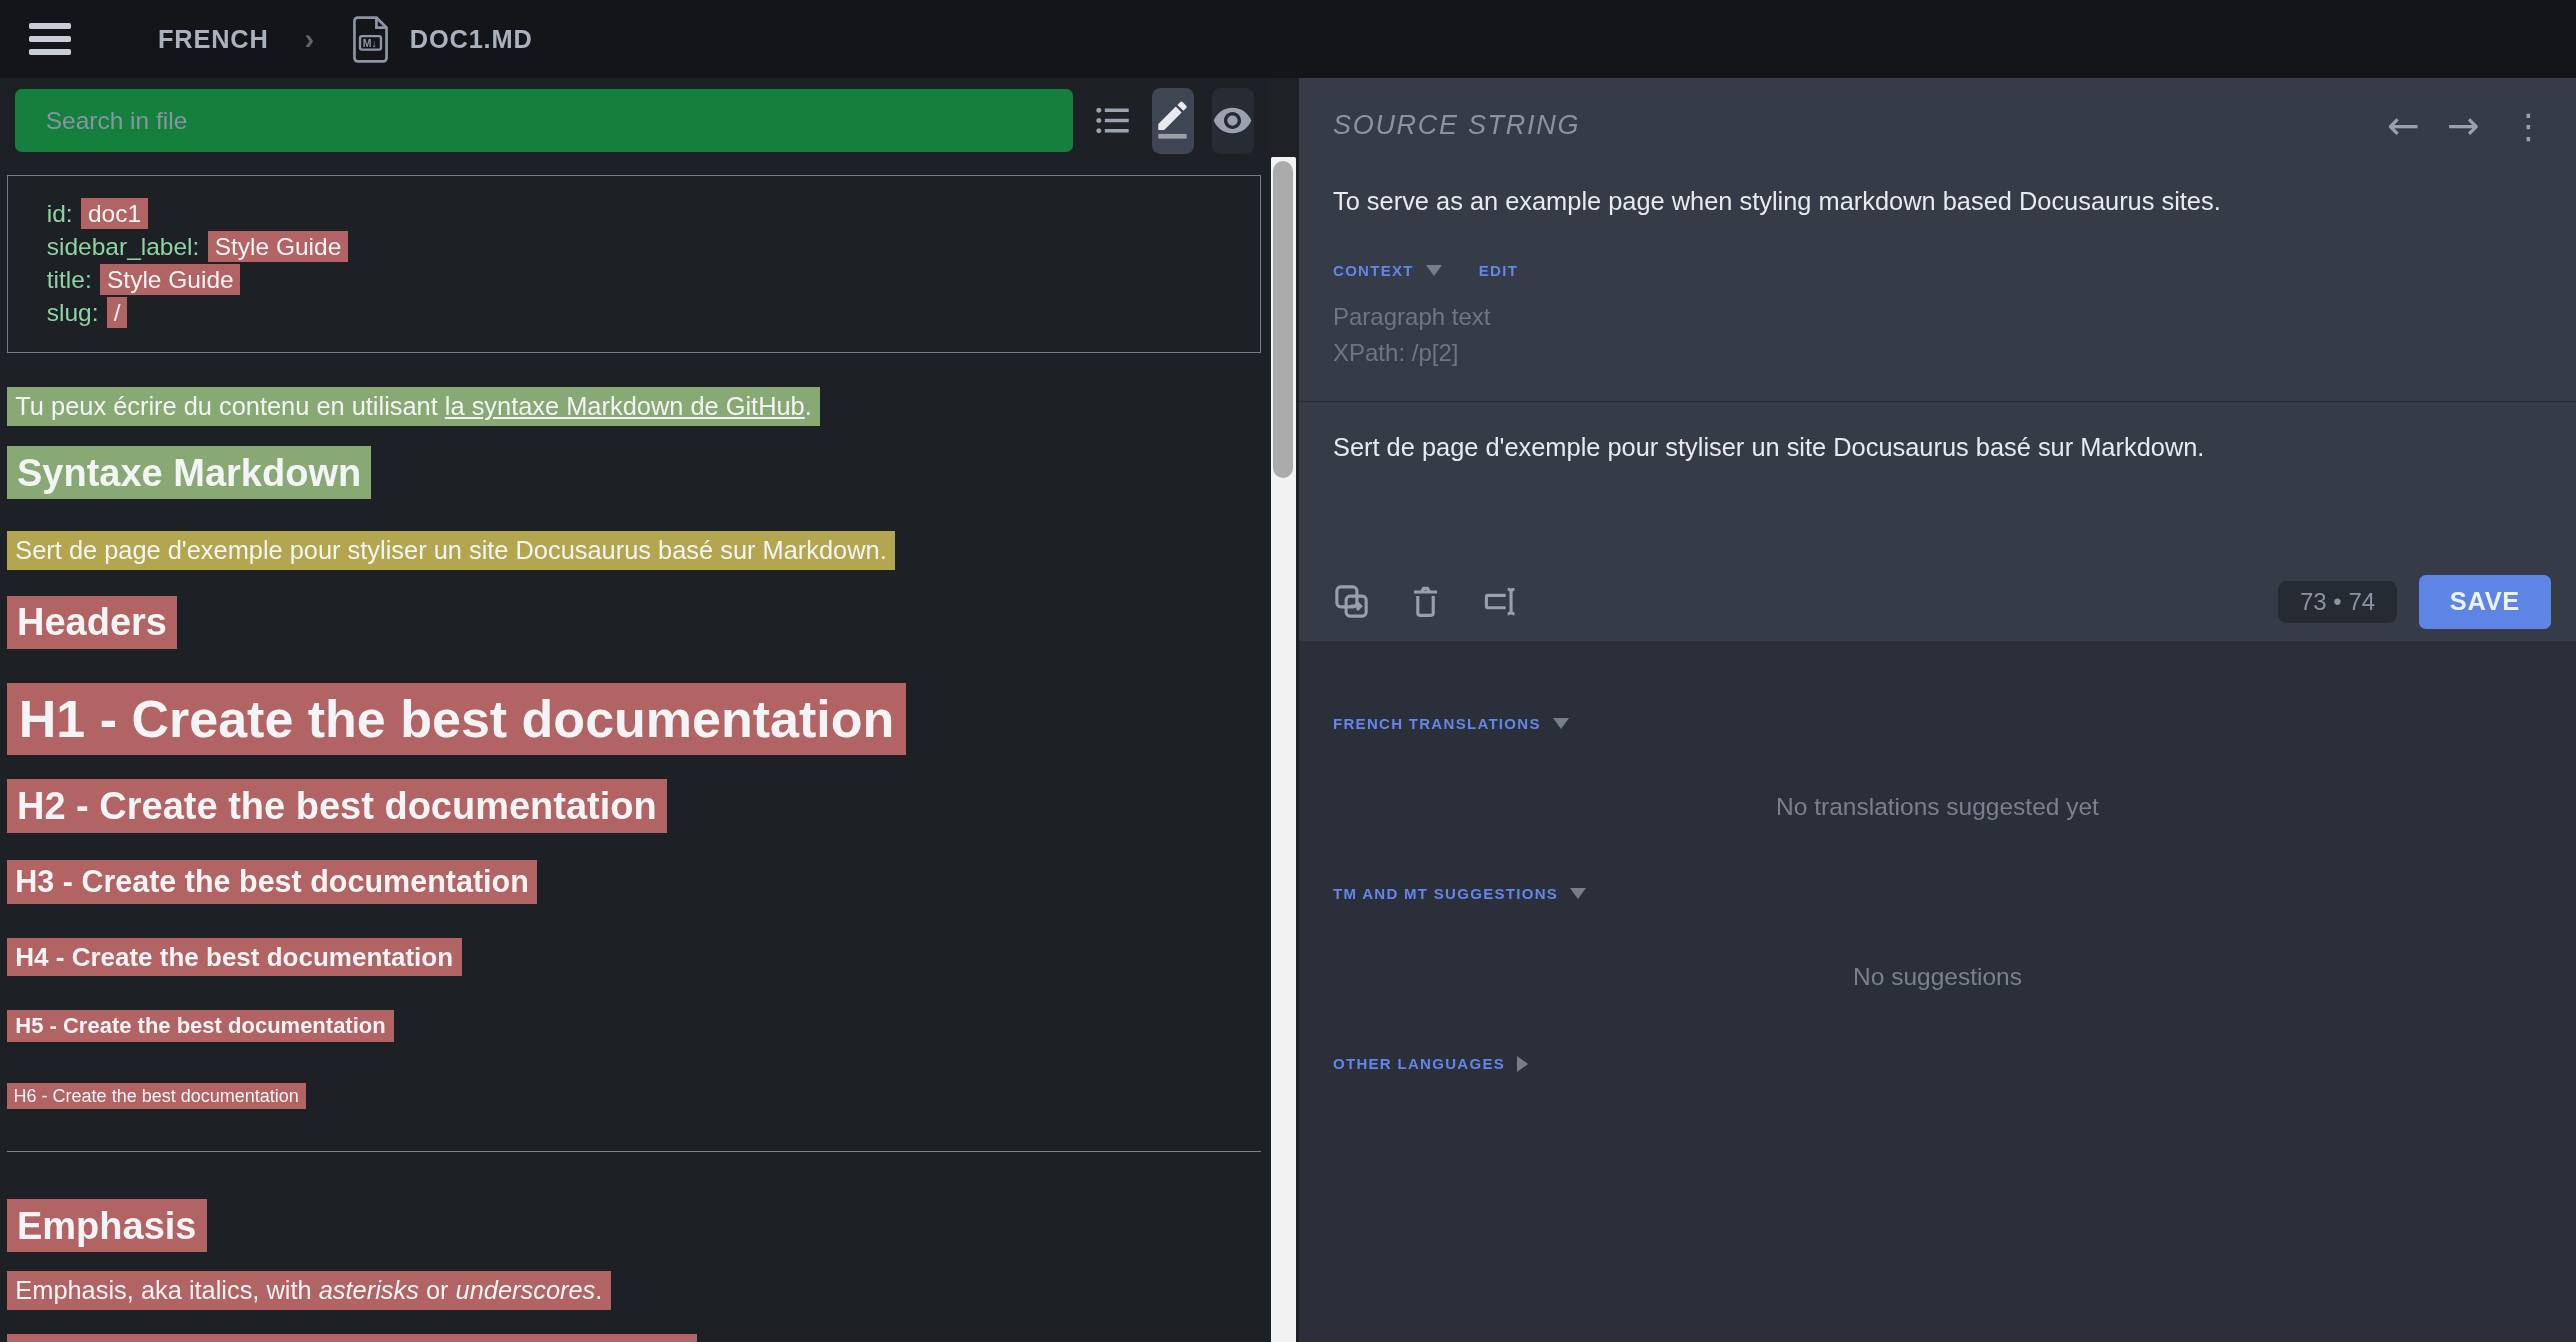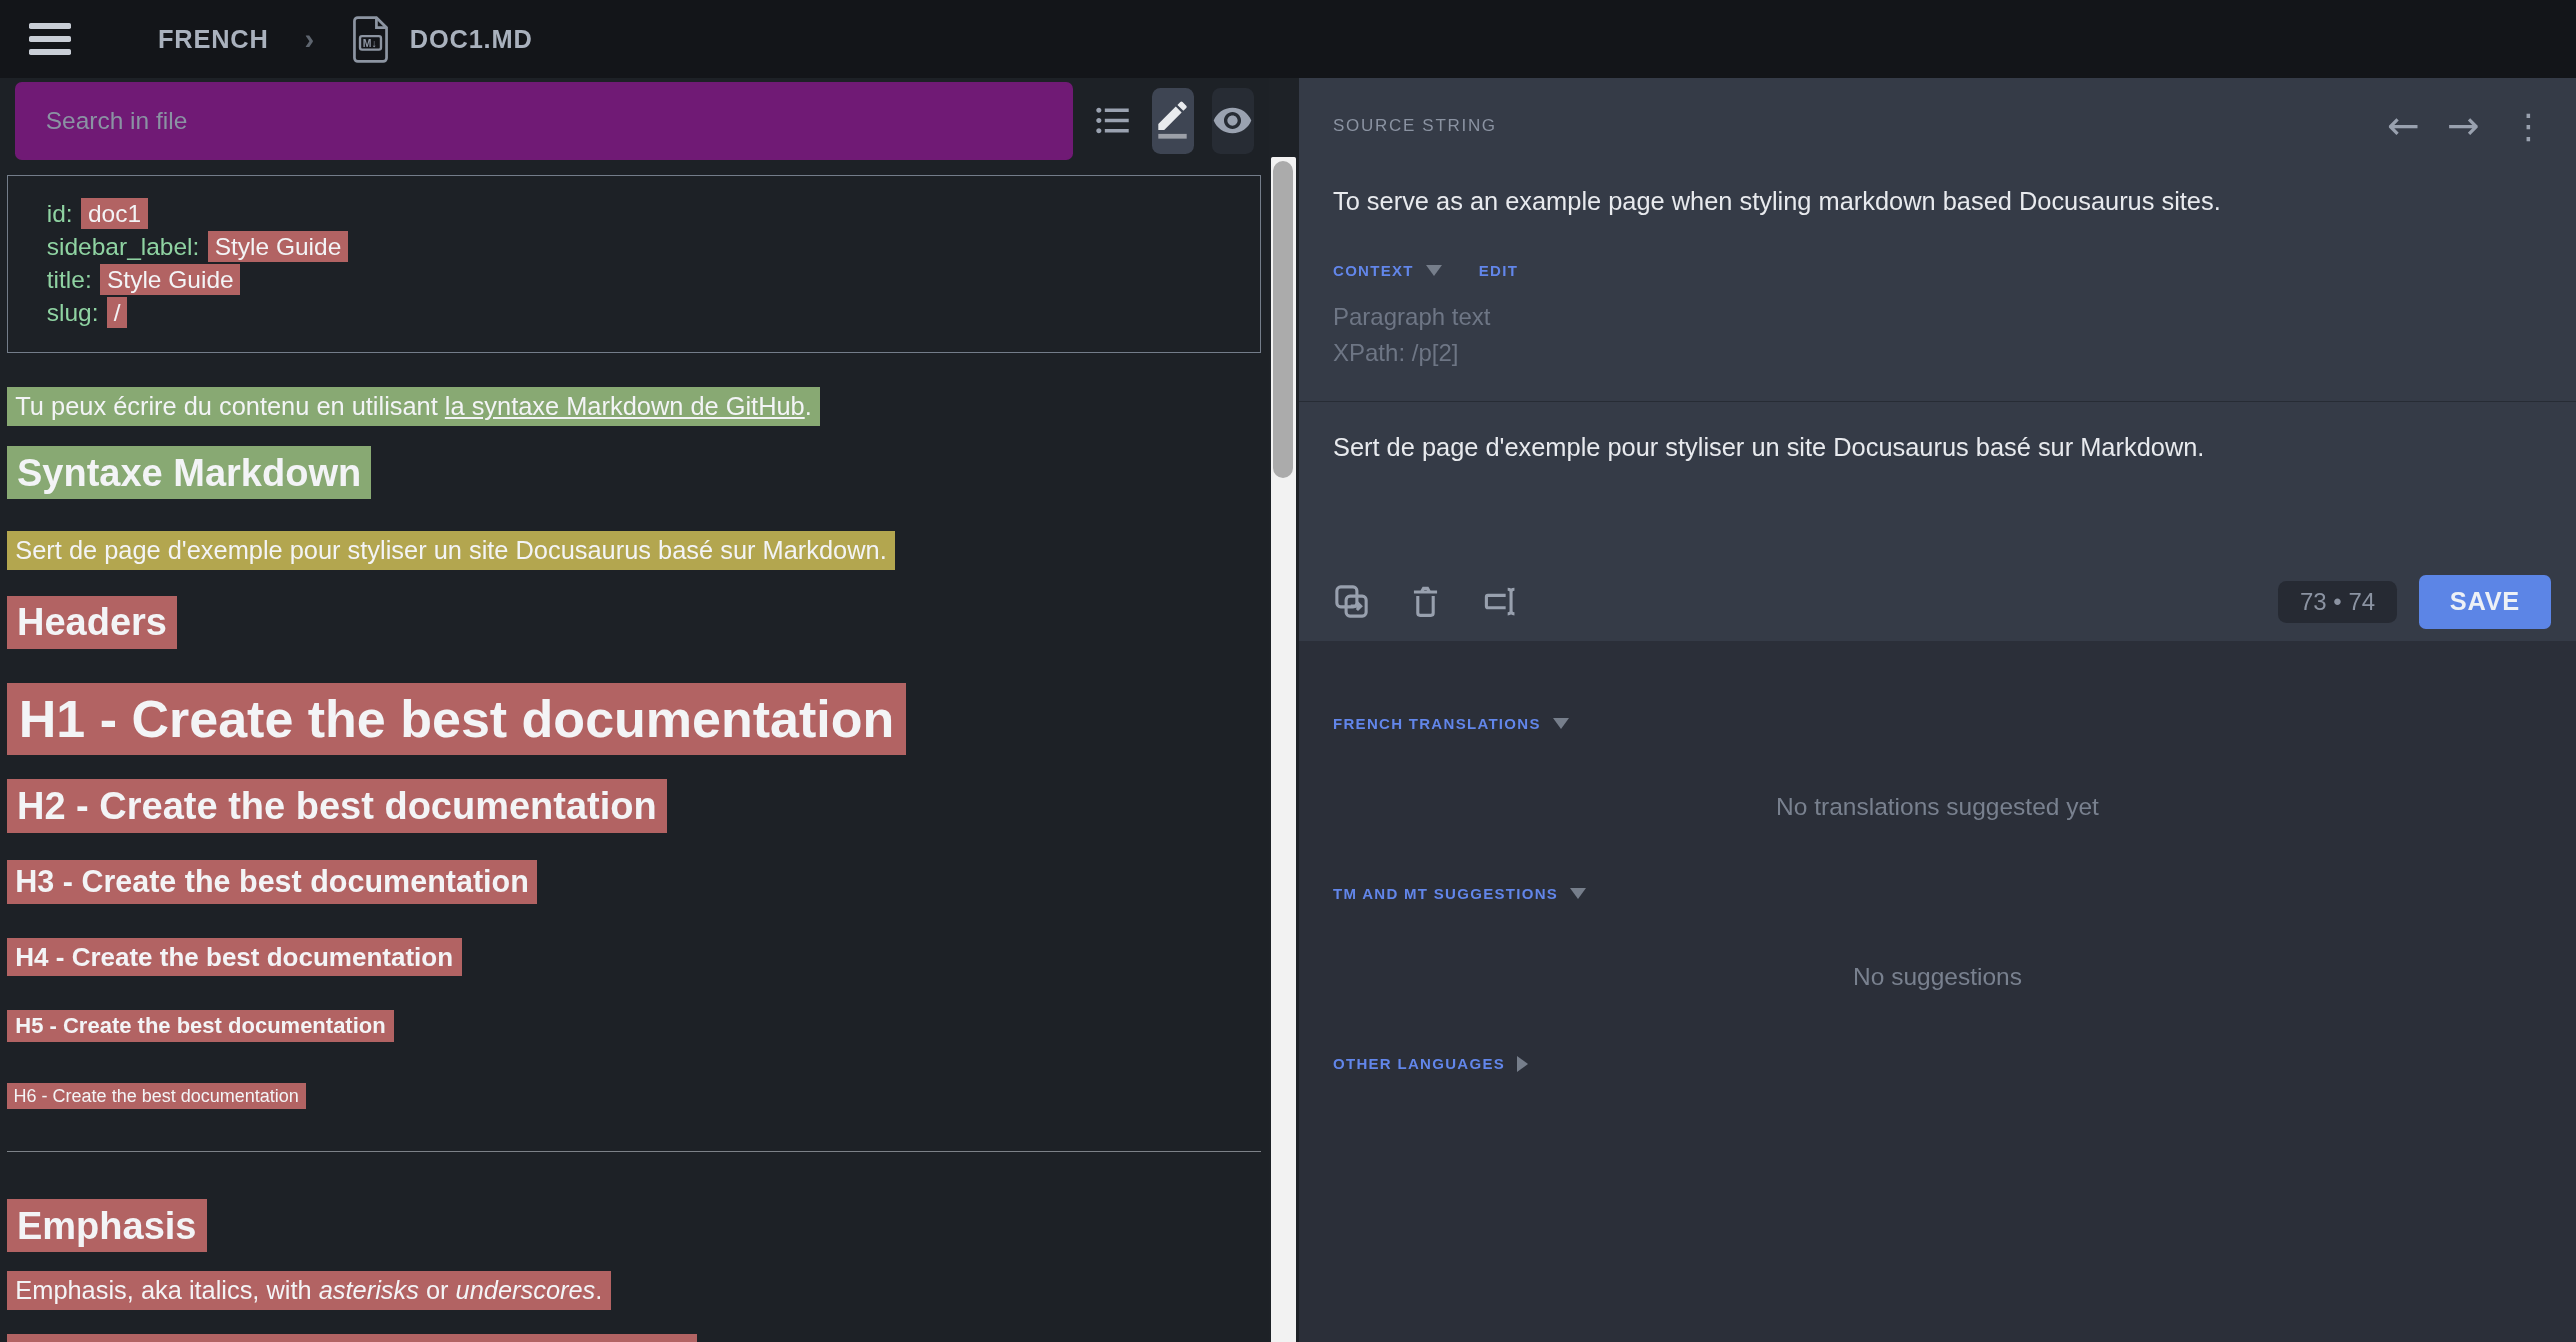--- a/index.html
+++ b/index.html
@@ -30,21 +30,21 @@
 
   
   .main { display: flex; height: 1264px; }
   .left-pane { width: 1269px; display: flex; flex-direction: column; background: #1d2126; }
   .scroll-col { width: 30px; position: relative; background: #1e2227; }
   .right-pane { flex: 1; display: flex; flex-direction: column; background: #2b2f39; }
 
   
   .left-toolbar { height: 85px; display: flex; align-items: center; padding: 0 15.2px; gap: 18.6px; }
   .search-input {
-    flex: 0 0 1058px; height: 78px; background: #701a75; border: none; outline: none;
+    flex: 0 0 1058px; height: 63px; background: #15803d; border: none; outline: none;
     border-radius: 6.8px; color: #c6ccd6; font-size: 24.5px; padding: 0 30.5px;
     font-family: "Liberation Sans", sans-serif;
   }
   .search-input::placeholder { color: #8a93a3; }
   .tool-btn {
     width: 66px; height: 66px; border: none; border-radius: 8.5px;
     display: flex; align-items: center; justify-content: center;
     background: transparent; cursor: pointer;
   }
   .tool-btn.subtle { background: #272c34; }
@@ -105,21 +105,21 @@
     background: #ababab; border-radius: 10.2px; cursor: grab;
   }
 
   
   .right-top {
     height: 563px; background: #353b47;
     display: flex; flex-direction: column;
     padding: 0 25.4px 0 34px;
   }
   .rt-header { display: flex; align-items: center; padding-top: 30.5px; }
-  .panel-label { font-size: 17px; letter-spacing: 1.7px; color: #8b93a2; }
+  .panel-label { font-size: 27px; letter-spacing: 1.7px; color: #8b93a2; font-style: italic; }
   .rt-header .spacer { flex: 1; }
   .nav-btn {
     background: none; border: none; color: #99a1af; font-size: 39px; line-height: 34px;
     cursor: pointer; padding: 0 13.5px; font-family: "DejaVu Sans", sans-serif;
   }
   .kebab-btn {
     background: none; border: none; color: #99a1af; font-size: 34px; line-height: 34px;
     cursor: pointer; padding: 0 5.1px 0 18.6px; font-family: "DejaVu Sans", sans-serif;
   }
   .source-text { margin-top: 44px; font-size: 25.4px; color: #e8eaee; }

